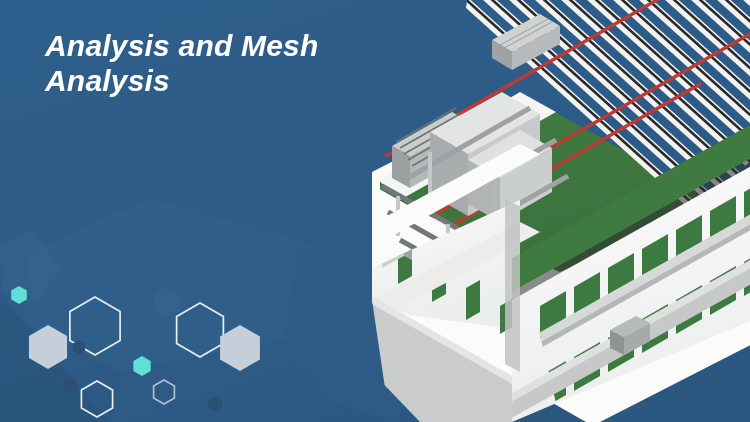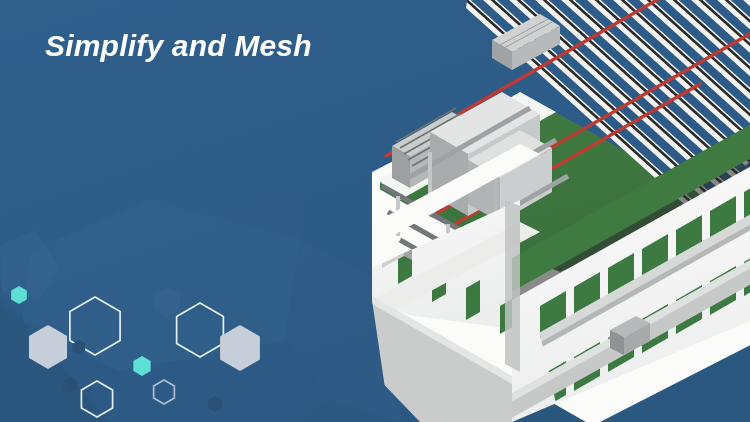--- a/index.html
+++ b/index.html
@@ -307,16 +307,17 @@
         <polygon points="240.00,325.00 259.92,336.50 259.92,359.50 240.00,371.00 220.08,359.50 220.08,336.50" fill="#c6cfd9" stroke="none" opacity="1"></polygon>
         <polygon points="142.00,356.00 150.66,361.00 150.66,371.00 142.00,376.00 133.34,371.00 133.34,361.00" fill="#5fe0d6" stroke="none" opacity="1"></polygon>
         <polygon points="70.00,377.00 76.93,381.00 76.93,389.00 70.00,393.00 63.07,389.00 63.07,381.00" fill="#2a5076" stroke="none" opacity="1"></polygon>
         <polygon points="97.00,381.00 112.59,390.00 112.59,408.00 97.00,417.00 81.41,408.00 81.41,390.00" fill="none" stroke="#e6eef6" stroke-width="1.7" opacity="1"></polygon>
         <polygon points="164.00,380.00 174.39,386.00 174.39,398.00 164.00,404.00 153.61,398.00 153.61,386.00" fill="none" stroke="#aebfd2" stroke-width="1.7" opacity="1"></polygon>
         <polygon points="215.00,396.00 221.93,400.00 221.93,408.00 215.00,412.00 208.07,408.00 208.07,400.00" fill="#2a5076" stroke="none" opacity="1"></polygon>
       </g>
   </svg>
 
   <div id="title-block">
-    <span class="line">Simplify and Mesh</span>
+    <span class="line">Analysis and Mesh</span>
+    <span class="line">Analysis</span>
   </div>
 
 </div>
 
 </body></html>

